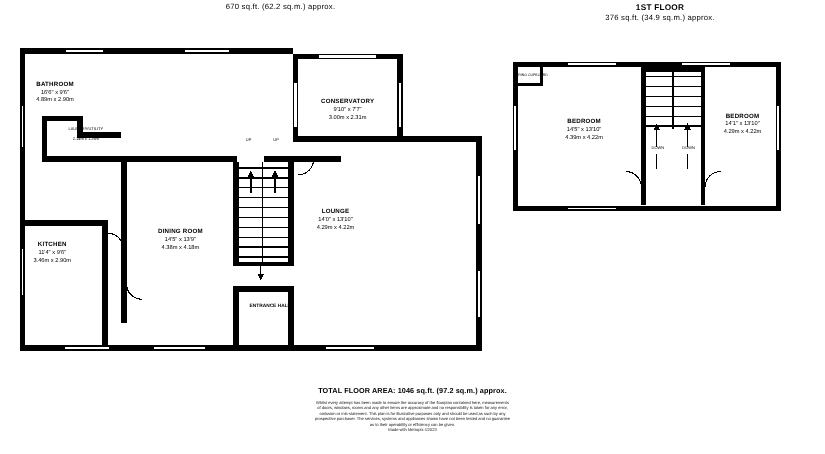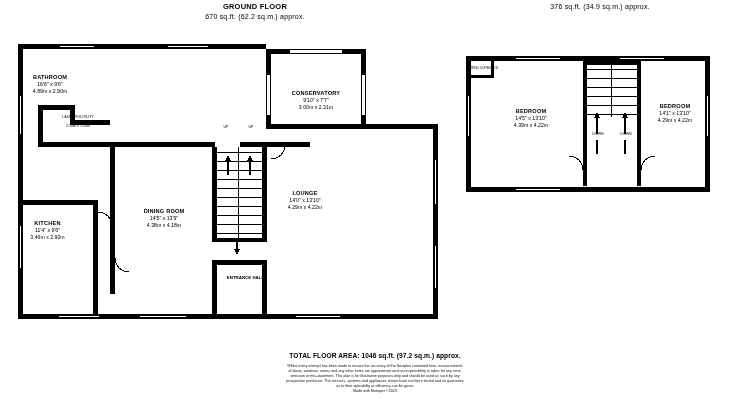--- a/index.html
+++ b/index.html
@@ -16,24 +16,24 @@
   .disc{font-size:3.7px;line-height:5px;color:#111;margin-top:5px;}
   svg{position:absolute;left:0;top:0;}
   .w{fill:#000;}
 </style>
 </head>
 <body>
 
 <div class="wrap">
 
   <div class="ttl" style="left:85px;top:2px;width:340px;">
-    <div>GROUND FLOOR</div>
     <div class="sub">670 sq.ft. (62.2 sq.m.) approx.</div>
   </div>
   <div class="ttl" style="left:460px;top:2px;width:280px;">
+    <div>1ST FLOOR</div>
     <div class="sub">376 sq.ft. (34.9 sq.m.) approx.</div>
   </div>
 
   <svg width="750" height="413" viewBox="0 0 750 413">
     <g class="w" shape-rendering="crispEdges">
 
       <rect x="18" y="44" width="5" height="275"></rect>
 
       <rect x="18" y="314" width="420" height="5"></rect>
 

